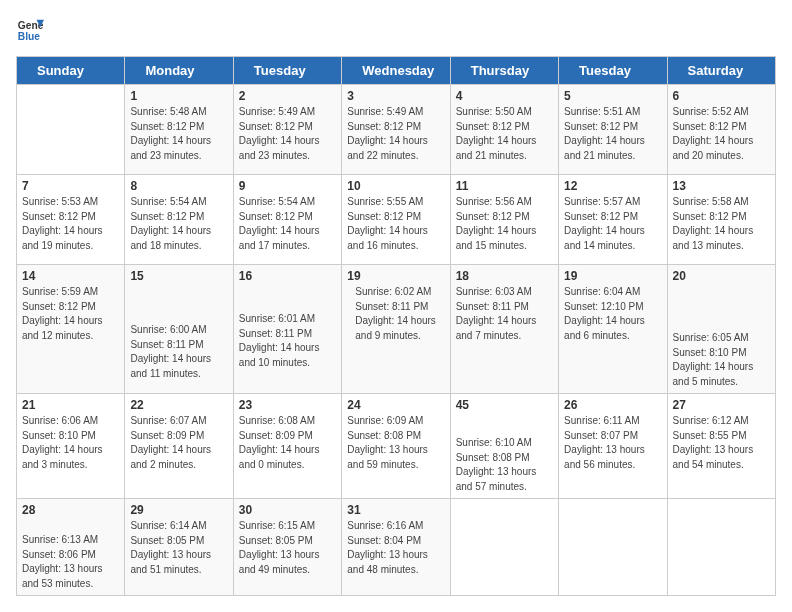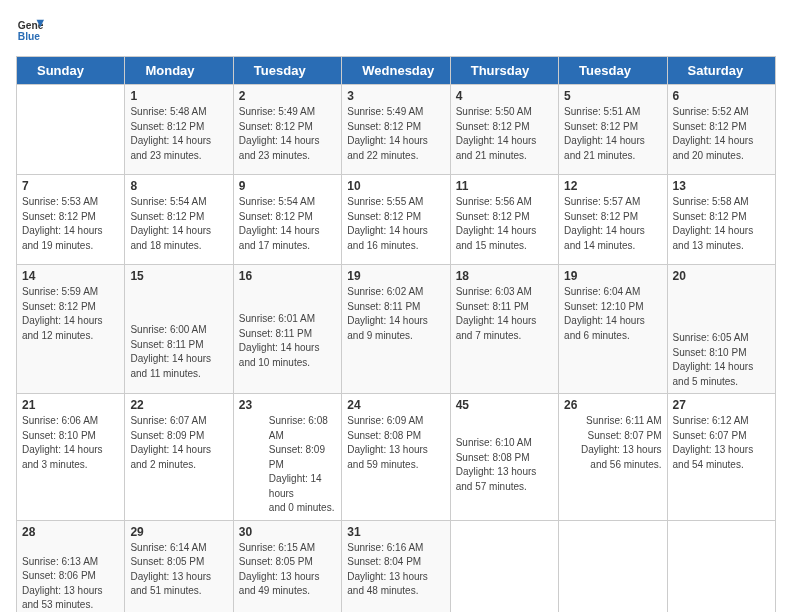--- a/index.html
+++ b/index.html
@@ -222,21 +222,21 @@
         </td>
         <td>
           <span class="day-number">16</span>
           <div class="day-info" style="white-space: pre-line; margin-top: 29px;">Sunrise: 6:01 AM
 Sunset: 8:11 PM
 Daylight: 14 hours
 and 10 minutes.</div>
         </td>
         <td>
           <span class="day-number">19</span>
-          <div class="day-info" style="white-space: pre-line;">Sunrise: 6:02 AM
+          <div class="day-info" style="white-space: pre-line; margin-left: 8px;">Sunrise: 6:02 AM
 Sunset: 8:11 PM
 Daylight: 14 hours
 and 9 minutes.</div>
         </td>
         <td>
           <span class="day-number">18</span>
           <div class="day-info" style="white-space: pre-line;">Sunrise: 6:03 AM
 Sunset: 8:11 PM
 Daylight: 14 hours
 and 7 minutes.</div>
@@ -266,50 +266,50 @@
         </td>
         <td>
           <span class="day-number">22</span>
           <div class="day-info" style="white-space: pre-line;">Sunrise: 6:07 AM
 Sunset: 8:09 PM
 Daylight: 14 hours
 and 2 minutes.</div>
         </td>
         <td>
           <span class="day-number">23</span>
-          <div class="day-info" style="white-space: pre-line; margin-left: 30px;">Sunrise: 6:08 AM
+          <div class="day-info" style="white-space: pre-line;">Sunrise: 6:08 AM
 Sunset: 8:09 PM
 Daylight: 14 hours
 and 0 minutes.</div>
         </td>
         <td>
           <span class="day-number">24</span>
           <div class="day-info" style="white-space: pre-line;">Sunrise: 6:09 AM
 Sunset: 8:08 PM
 Daylight: 13 hours
 and 59 minutes.</div>
         </td>
         <td>
           <span class="day-number">45</span>
           <div class="day-info" style="white-space: pre-line; margin-top: 24px;">Sunrise: 6:10 AM
 Sunset: 8:08 PM
 Daylight: 13 hours
 and 57 minutes.</div>
         </td>
         <td>
           <span class="day-number">26</span>
-          <div class="day-info" style="white-space: pre-line; text-align: right;">Sunrise: 6:11 AM
+          <div class="day-info" style="white-space: pre-line;">Sunrise: 6:11 AM
 Sunset: 8:07 PM
 Daylight: 13 hours
 and 56 minutes.</div>
         </td>
         <td>
           <span class="day-number">27</span>
           <div class="day-info" style="white-space: pre-line;">Sunrise: 6:12 AM
-Sunset: 6:07 PM
+Sunset: 8:55 PM
 Daylight: 13 hours
 and 54 minutes.</div>
         </td>
       </tr>
       <tr>
         <td>
           <span class="day-number">28</span>
           <div class="day-info" style="white-space: pre-line; margin-top: 16px;">Sunrise: 6:13 AM
 Sunset: 8:06 PM
 Daylight: 13 hours

